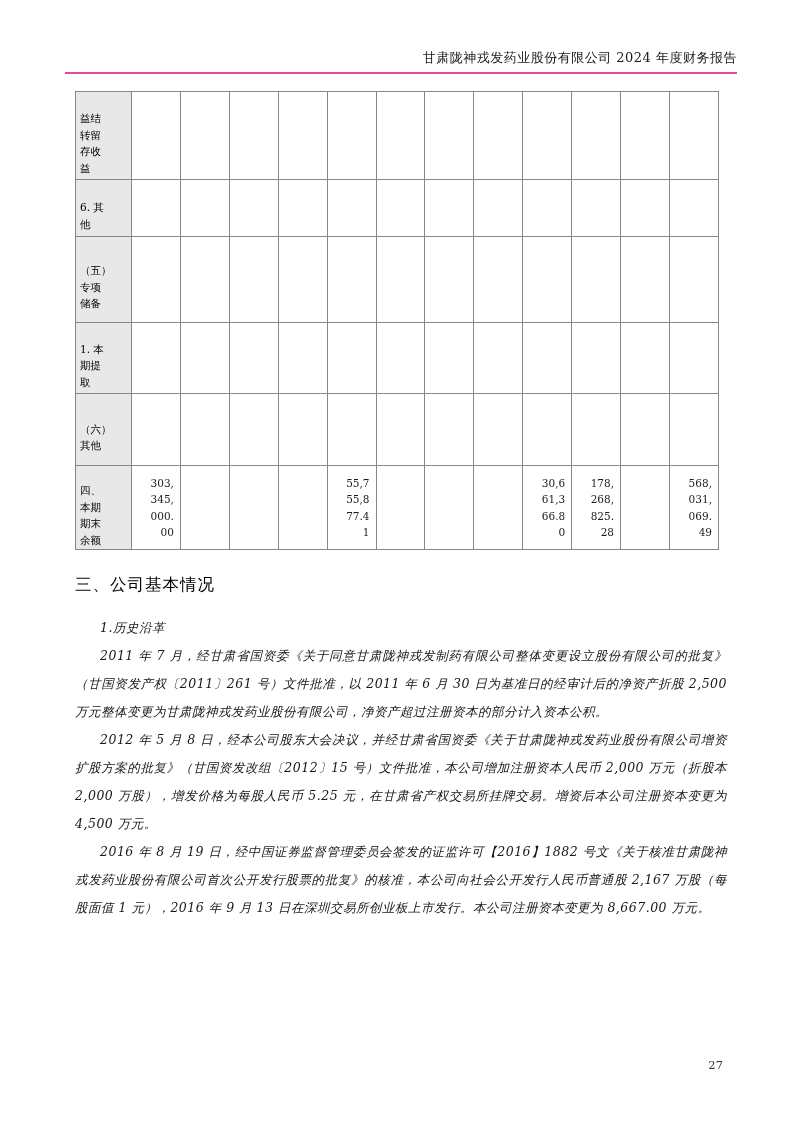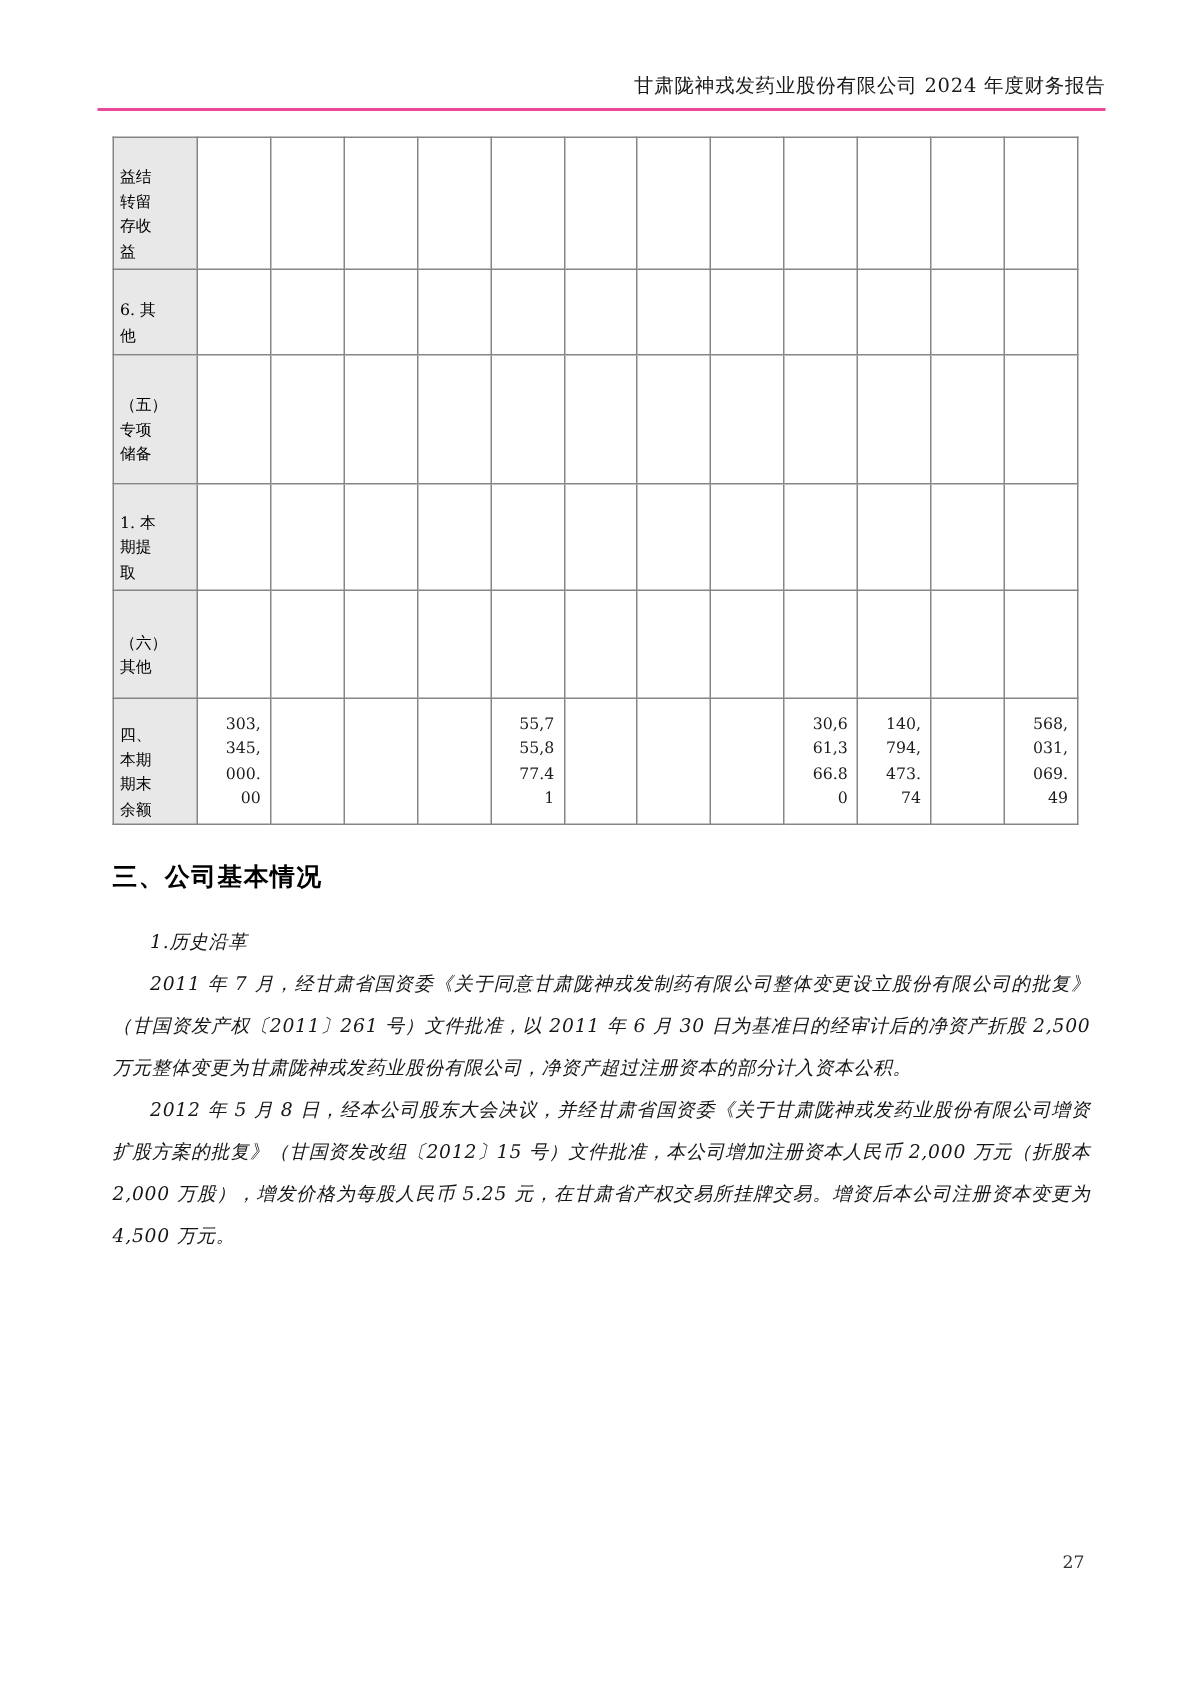--- a/index.html
+++ b/index.html
@@ -60,38 +60,38 @@
   .eq-table tr:nth-child(2) td{height:39px;}
   .eq-table tr:nth-child(3) td{height:68px;}
   .eq-table tr:nth-child(4) td{height:53px;}
   .eq-table tr:nth-child(5) td{height:54px;}
   .eq-table tr:nth-child(6) td{height:53px;}
   .eq-table tr:nth-child(7) td{height:70px;}
   
   .doc-heading{
     margin:24px 66px 0 75px;
     font-family:"Liberation Sans", sans-serif;
-    font-weight:bold;
+    font-weight:normal;
     font-size:16.5px;
     letter-spacing:1px;
     color:#000;
   }
   .body-text{
     margin:18px 66px 0 75px;
     font-size:12.5px;
     line-height:28px;
     letter-spacing:0.5px;
     text-align:justify;
     color:#161616;
   }
   .body-text p{margin:0;text-indent:2em;font-style:italic;}
   
   .page-number{
     position:absolute;
-    top:1034px;
+    top:1058px;
     right:70px;
     font-size:11.5px;
     color:#333;
   }
 </style>
 </head>
 <body>
 
 <div class="page">
 
@@ -180,32 +180,33 @@
           <td class="label-cell"><span class="lbl">四、本期期末余额</span></td>
           <td class="data-cell">303,345,000.00</td>
           <td class="data-cell"></td>
           <td class="data-cell"></td>
           <td class="data-cell"></td>
           <td class="data-cell">55,755,877.41</td>
           <td class="data-cell"></td>
           <td class="data-cell"></td>
           <td class="data-cell"></td>
           <td class="data-cell">30,661,366.80</td>
-          <td class="data-cell">140,794,473.74</td>
+          <td class="data-cell">178,268,825.28</td>
           <td class="data-cell"></td>
           <td class="data-cell">568,031,069.49</td>
         </tr>
       </tbody>
   </table>
 
   <h2 class="doc-heading">三、公司基本情况</h2>
 
   <div class="body-text">
     <p class="subhead">1.历史沿革</p>
     <div>
         <p>2011 年 7 月，经甘肃省国资委《关于同意甘肃陇神戎发制药有限公司整体变更设立股份有限公司的批复》（甘国资发产权〔2011〕261 号）文件批准，以 2011 年 6 月 30 日为基准日的经审计后的净资产折股 2,500 万元整体变更为甘肃陇神戎发药业股份有限公司，净资产超过注册资本的部分计入资本公积。</p>
         <p>2012 年 5 月 8 日，经本公司股东大会决议，并经甘肃省国资委《关于甘肃陇神戎发药业股份有限公司增资扩股方案的批复》（甘国资发改组〔2012〕15 号）文件批准，本公司增加注册资本人民币 2,000 万元（折股本 2,000 万股），增发价格为每股人民币 5.25 元，在甘肃省产权交易所挂牌交易。增资后本公司注册资本变更为 4,500 万元。</p>
+        <p>2016 年 8 月 19 日，经中国证券监督管理委员会签发的证监许可【2016】1882 号文《关于核准甘肃陇神戎发药业股份有限公司首次公开发行股票的批复》的核准，本公司向社会公开发行人民币普通股 2,167 万股（每股面值 1 元），2016 年 9 月 13 日在深圳交易所创业板上市发行。本公司注册资本变更为 8,667.00 万元。</p>
       </div>
   </div>
 
   <div class="page-number">27</div>
 
 </div>
 
 </body></html>

